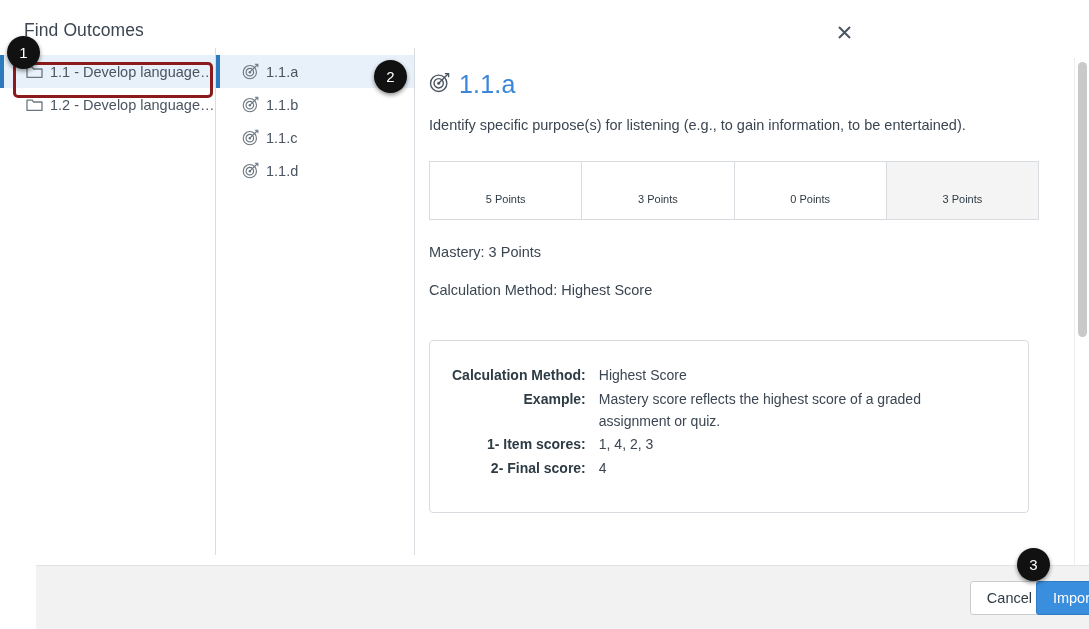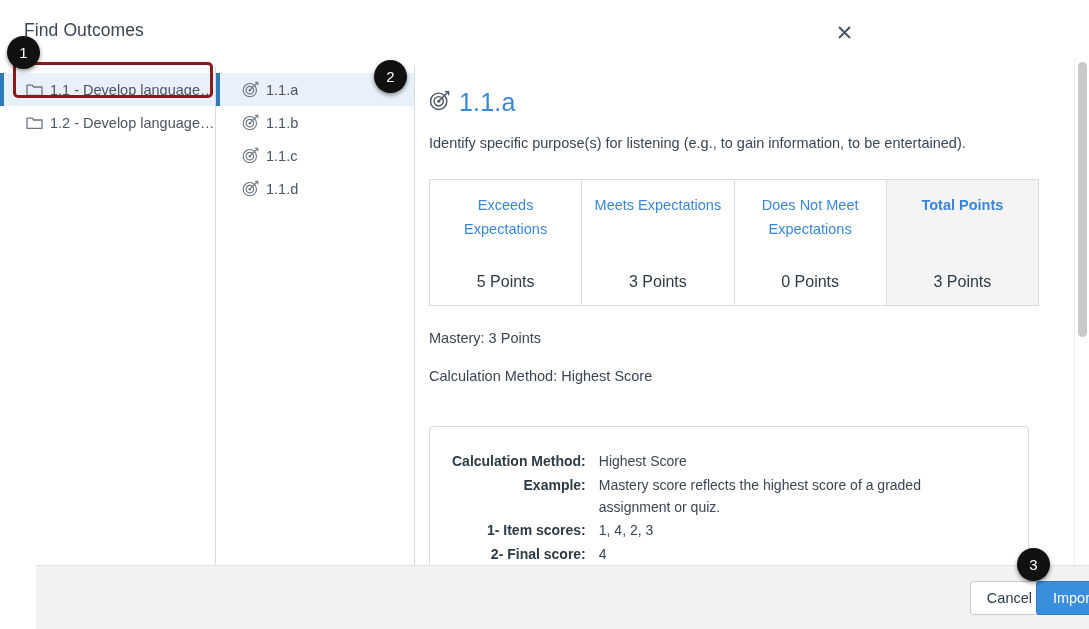--- a/index.html
+++ b/index.html
@@ -43,21 +43,21 @@
     line-height: 1;
     cursor: pointer;
     background: transparent;
     border: none;
     padding: 0;
   }
 
   
   .dialog-body {
     position: absolute;
-    left: 0; top: 66px;
+    left: 0; top: 48px;
     width: 1089px; height: 507px;
     background: #ffffff;
   }
 
   .col-folders {
     position: absolute;
     left: 0; top: 0;
     width: 216px; height: 507px;
     border-right: 1px solid #d8dce0;
     background: #ffffff;
@@ -138,21 +138,21 @@
   .rubric td:last-child { border-right: none; }
   .rubric td.total { background: #f4f4f4; }
   .rubric .rname {
     color: #3a86d8;
     font-size: 14.5px;
     line-height: 1.65;
   }
   .rubric td.total .rname { font-weight: bold; }
   .rubric .rpts {
     color: #2d3b45;
-    font-size: 16px;
+    font-size: 11px;
     padding-top: 17px;
     padding-bottom: 14px;
   }
 
   .meta-line {
     font-size: 14.5px;
     color: #3b4652;
     margin: 24px 0 0 0;
   }
   .meta-line.second { margin-top: 22px; }
@@ -373,34 +373,20 @@
               <path d="M13.6 1.3 L16.8 1.3 L16.8 4.5" stroke="#4a5562" stroke-width="1.1" fill="none"></path>
             </svg>
           </span>
           <span>1.1.a</span>
         </div>
 
         <p class="detail-desc">Identify specific purpose(s) for listening (e.g., to gain information, to be entertained).</p>
 
         <table class="rubric">
           <tbody>
-              <tr>
-            <td>
-              <div class="rname">Exceeds Expectations</div>
-            </td>
-            <td>
-              <div class="rname">Meets Expectations</div>
-            </td>
-            <td>
-              <div class="rname">Does Not Meet Expectations</div>
-            </td>
-            <td class="total">
-              <div class="rname">Total Points</div>
-            </td>
-          </tr>
           <tr>
             <td>
               <div class="rpts">5 Points</div>
             </td>
             <td>
               <div class="rpts">3 Points</div>
             </td>
             <td>
               <div class="rpts">0 Points</div>
             </td>

